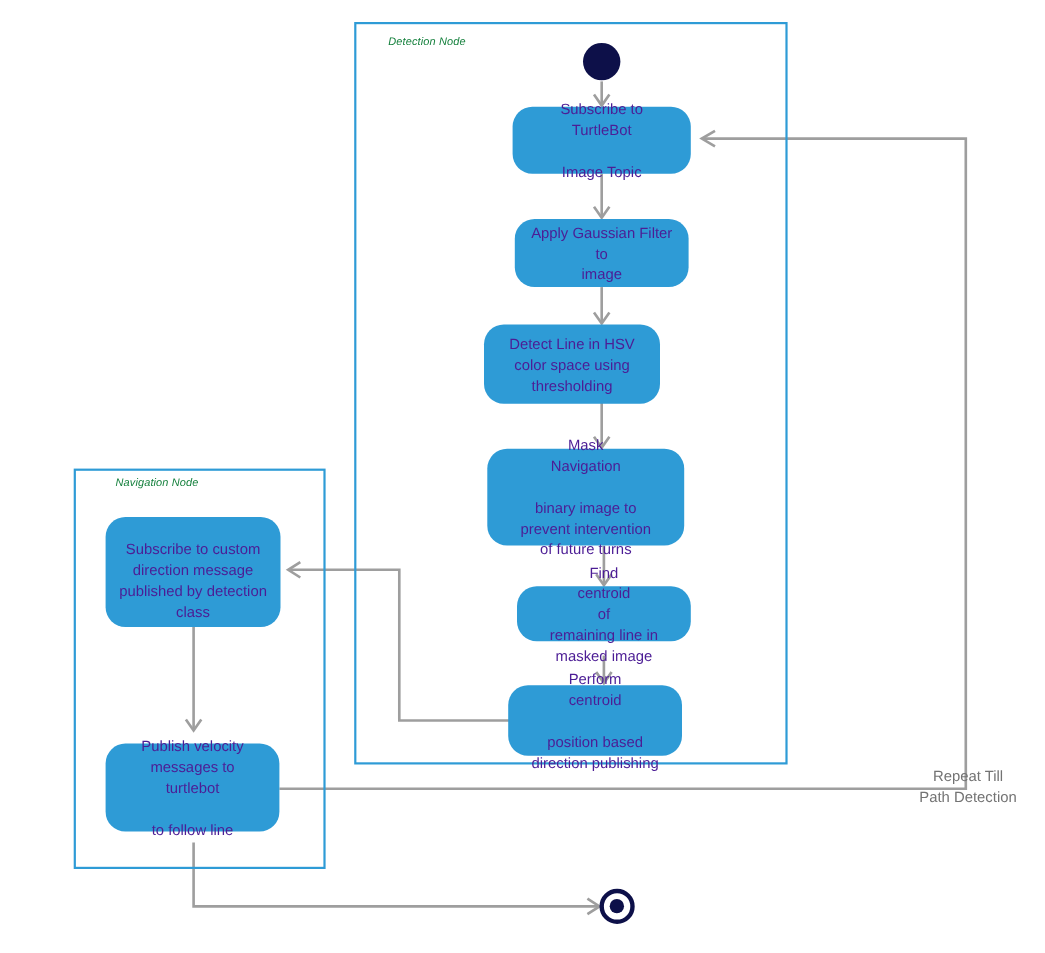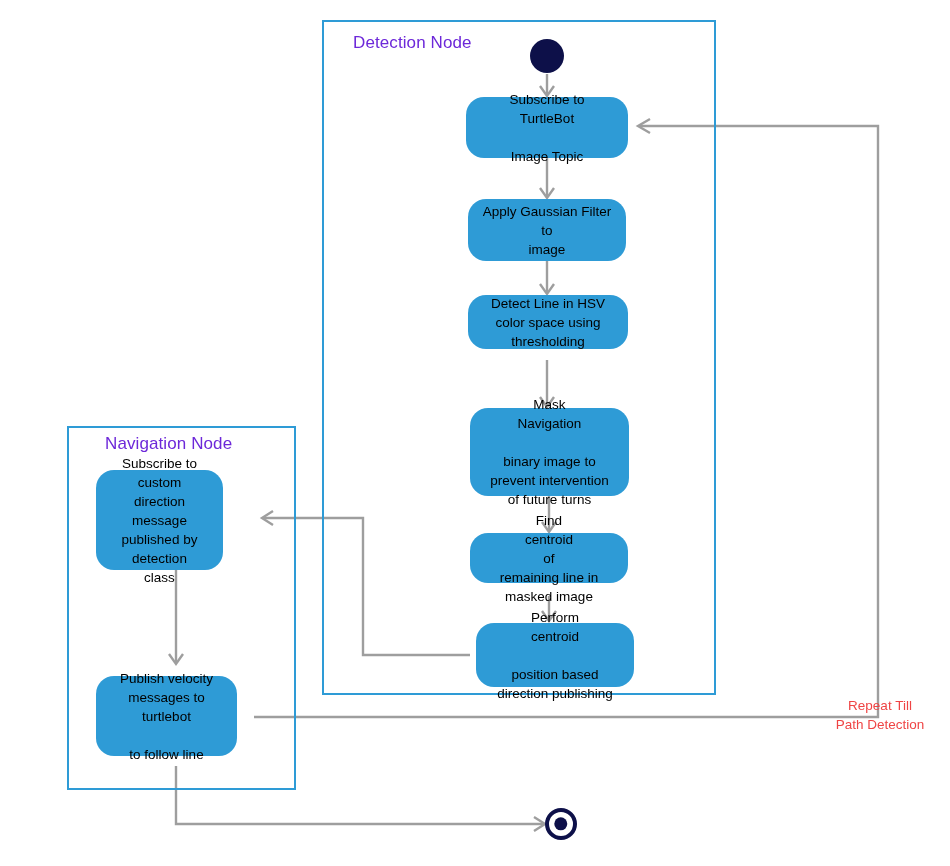--- a/index.html
+++ b/index.html
@@ -21,32 +21,33 @@
 
   
   .partition {
     position: absolute;
     border: 2px solid #2E9BD6;
     background: transparent;
     box-sizing: border-box;
   }
   .partition-label {
     position: absolute;
-    color: #6d28d9;
-    font-size: 17px;
+    color: #15803d;
+    font-size: 10px;
     font-family: "Liberation Sans", sans-serif;
     white-space: nowrap;
     letter-spacing: 0.1px;
+    font-style: italic;
   }
 
   
   .activity {
     position: absolute;
     background: #2E9BD6;
-    color: #000000;
+    color: #4c1d95;
     border-radius: 18px;
     box-sizing: border-box;
     display: flex;
     align-items: center;
     justify-content: center;
     text-align: center;
     font-size: 13.5px;
     line-height: 19px;
     font-family: "Liberation Sans", sans-serif;
     padding: 4px 10px;
@@ -97,21 +98,21 @@
     stroke: #9E9E9E;
     stroke-width: 2.4;
     fill: none;
     stroke-linecap: butt;
     stroke-linejoin: miter;
   }
 
   
   .note-text {
     position: absolute;
-    color: #ef4444;
+    color: #737373;
     font-size: 13.5px;
     line-height: 19px;
     font-family: "Liberation Sans", sans-serif;
     text-align: center;
     white-space: nowrap;
   }
 
   
   .sp {
     text-decoration-color: #C0392B;
@@ -187,41 +188,41 @@
   <div class="initial-node" style="left:530px; top:39px; width:34px; height:34px;"></div>
 
   <div class="activity" style="left:466px; top:97px; width:162px; height:61px;">
     <span>Subscribe to <span class="sp">TurtleBot</span><br>Image Topic</span>
   </div>
 
   <div class="activity" style="left:468px; top:199px; width:158px; height:62px;">
     <span>Apply Gaussian Filter<br>to<br>image</span>
   </div>
 
-  <div class="activity" style="left:468px; top:295px; width:160px; height:54px;">
+  <div class="activity" style="left:440px; top:295px; width:160px; height:72px;">
     <span>Detect Line in HSV<br>color space using<br><span class="sp">thresholding</span></span>
   </div>
 
-  <div class="activity" style="left:470px; top:408px; width:159px; height:88px;">
+  <div class="activity" style="left:443px; top:408px; width:179px; height:88px;">
     <span>Mask <span class="sp">Navigation</span><br>binary image to<br>prevent intervention<br>of future turns</span>
   </div>
 
   <div class="activity" style="left:470px; top:533px; width:158px; height:50px;">
     <span>Find <span class="sp">centroid</span> of<br>remaining line in<br>masked image</span>
   </div>
 
-  <div class="activity" style="left:476px; top:623px; width:158px; height:64px;">
+  <div class="activity" style="left:462px; top:623px; width:158px; height:64px;">
     <span>Perform <span class="sp">centroid</span><br>position based<br>direction publishing</span>
   </div>
 
-  <div class="activity" style="left:96px; top:470px; width:127px; height:100px;">
+  <div class="activity" style="left:96px; top:470px; width:159px; height:100px;align-items:flex-end;">
     <span>Subscribe to custom<br>direction message<br>published by detection<br>class</span>
   </div>
 
-  <div class="activity" style="left:96px; top:676px; width:141px; height:80px;">
+  <div class="activity" style="left:96px; top:676px; width:158px; height:80px;">
     <span>Publish velocity<br>messages to <span class="sp">turtlebot</span><br>to follow line</span>
   </div>
 
   <div class="final-node" style="left:545px; top:808px; width:32px; height:32px;"></div>
 
   <div class="note-text" style="left:820px; top:696px; width:120px;">
     <span>Repeat Till</span><br>
     <span>Path Detection</span>
   </div>
 

